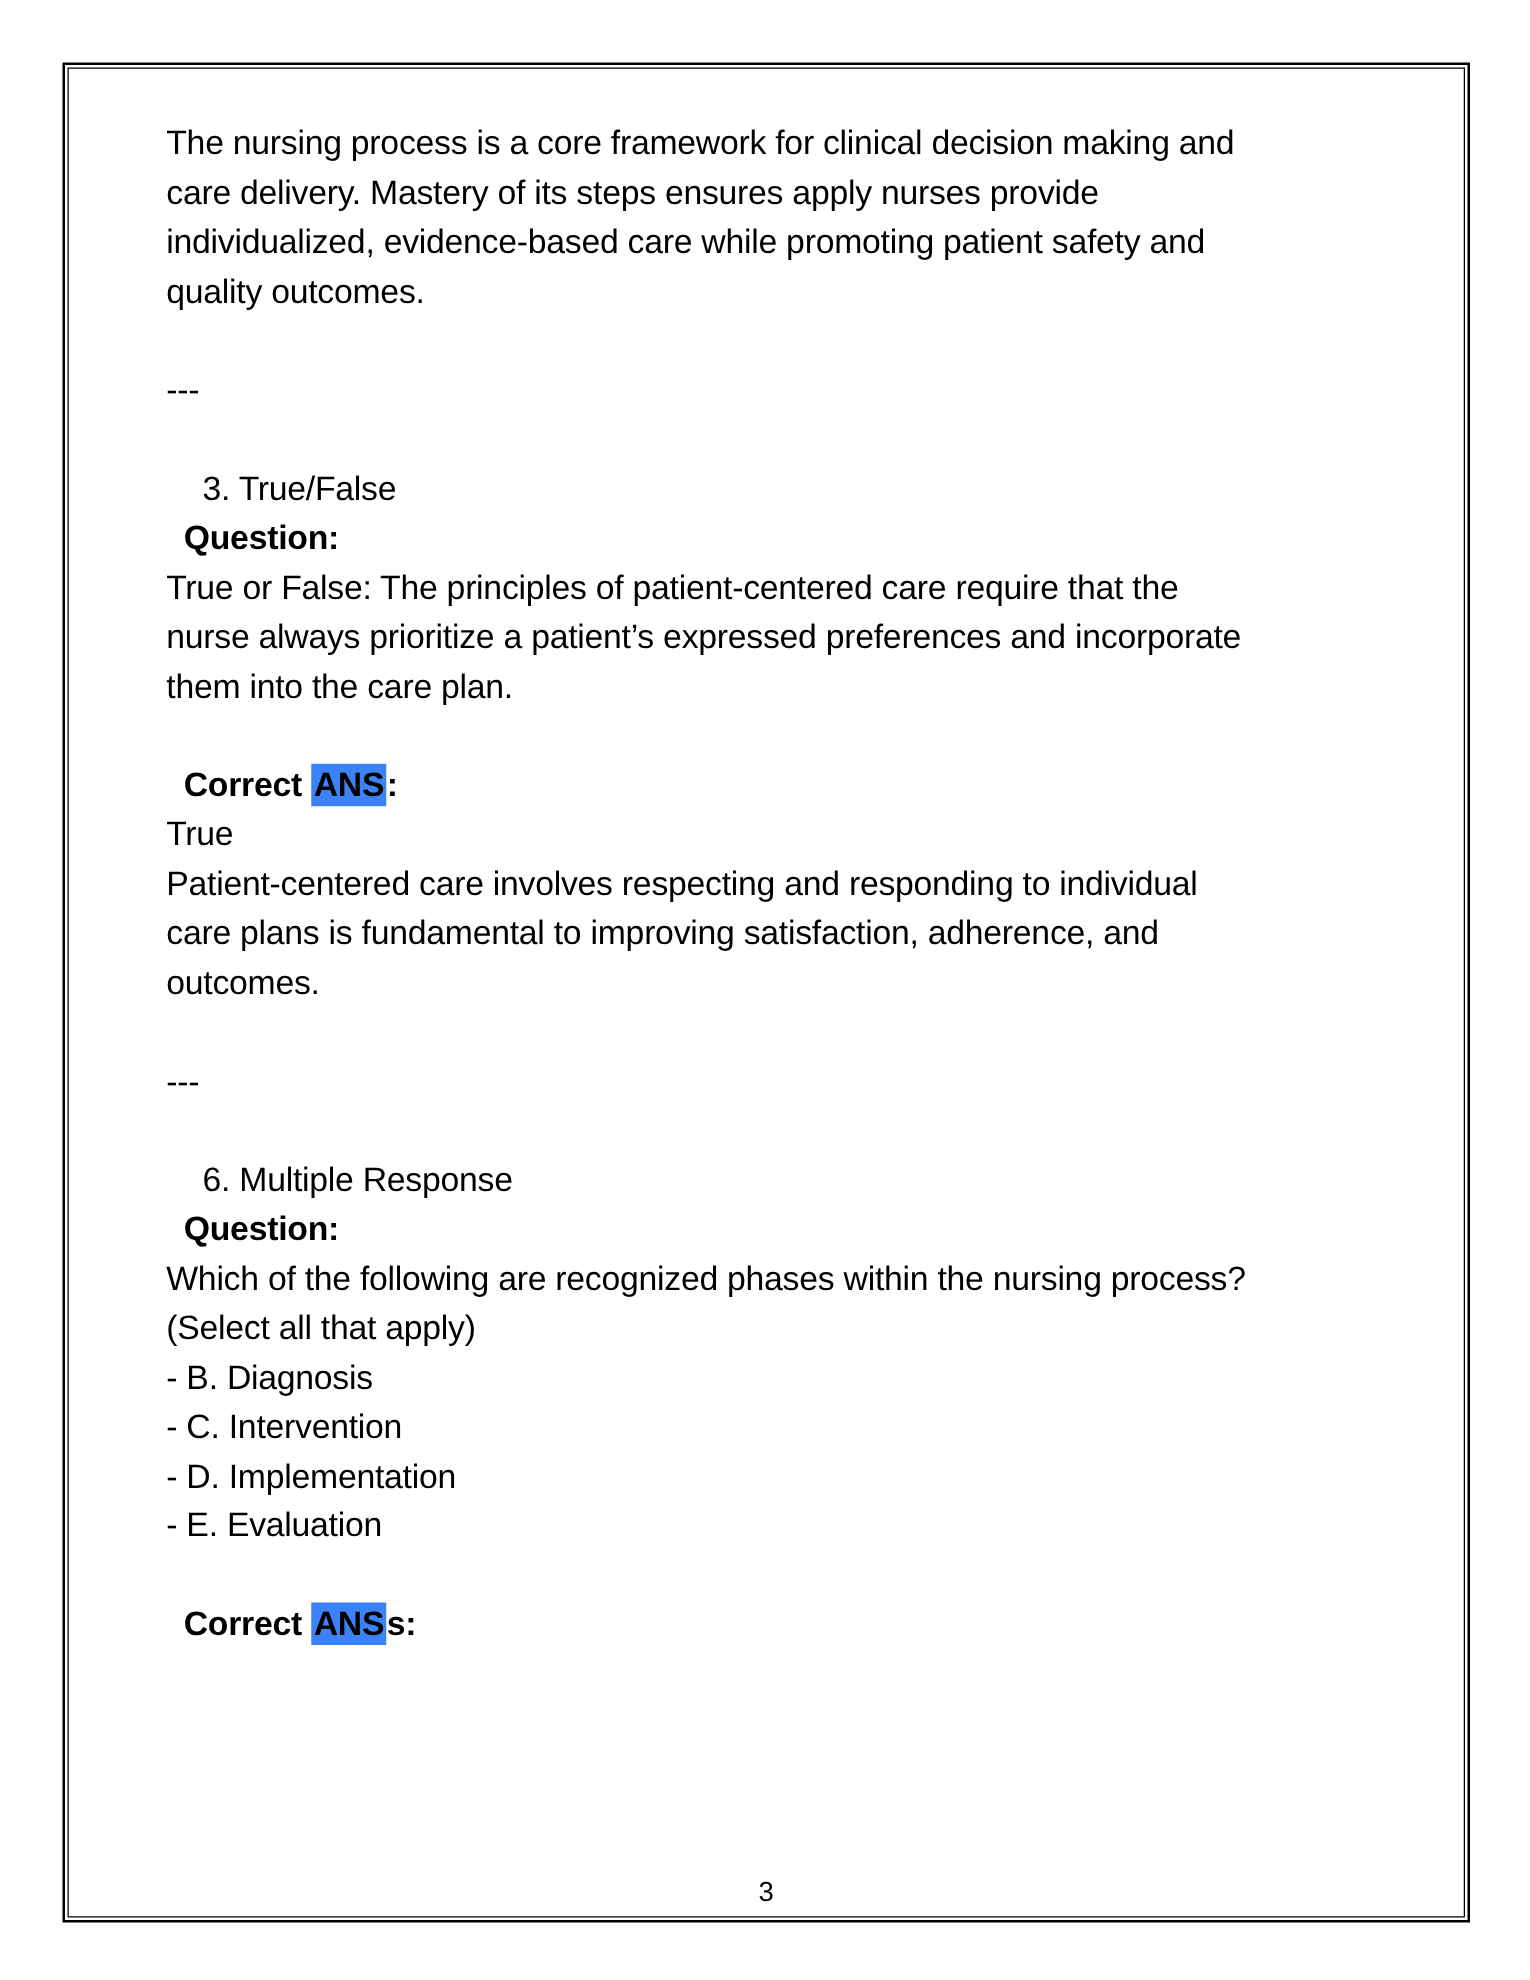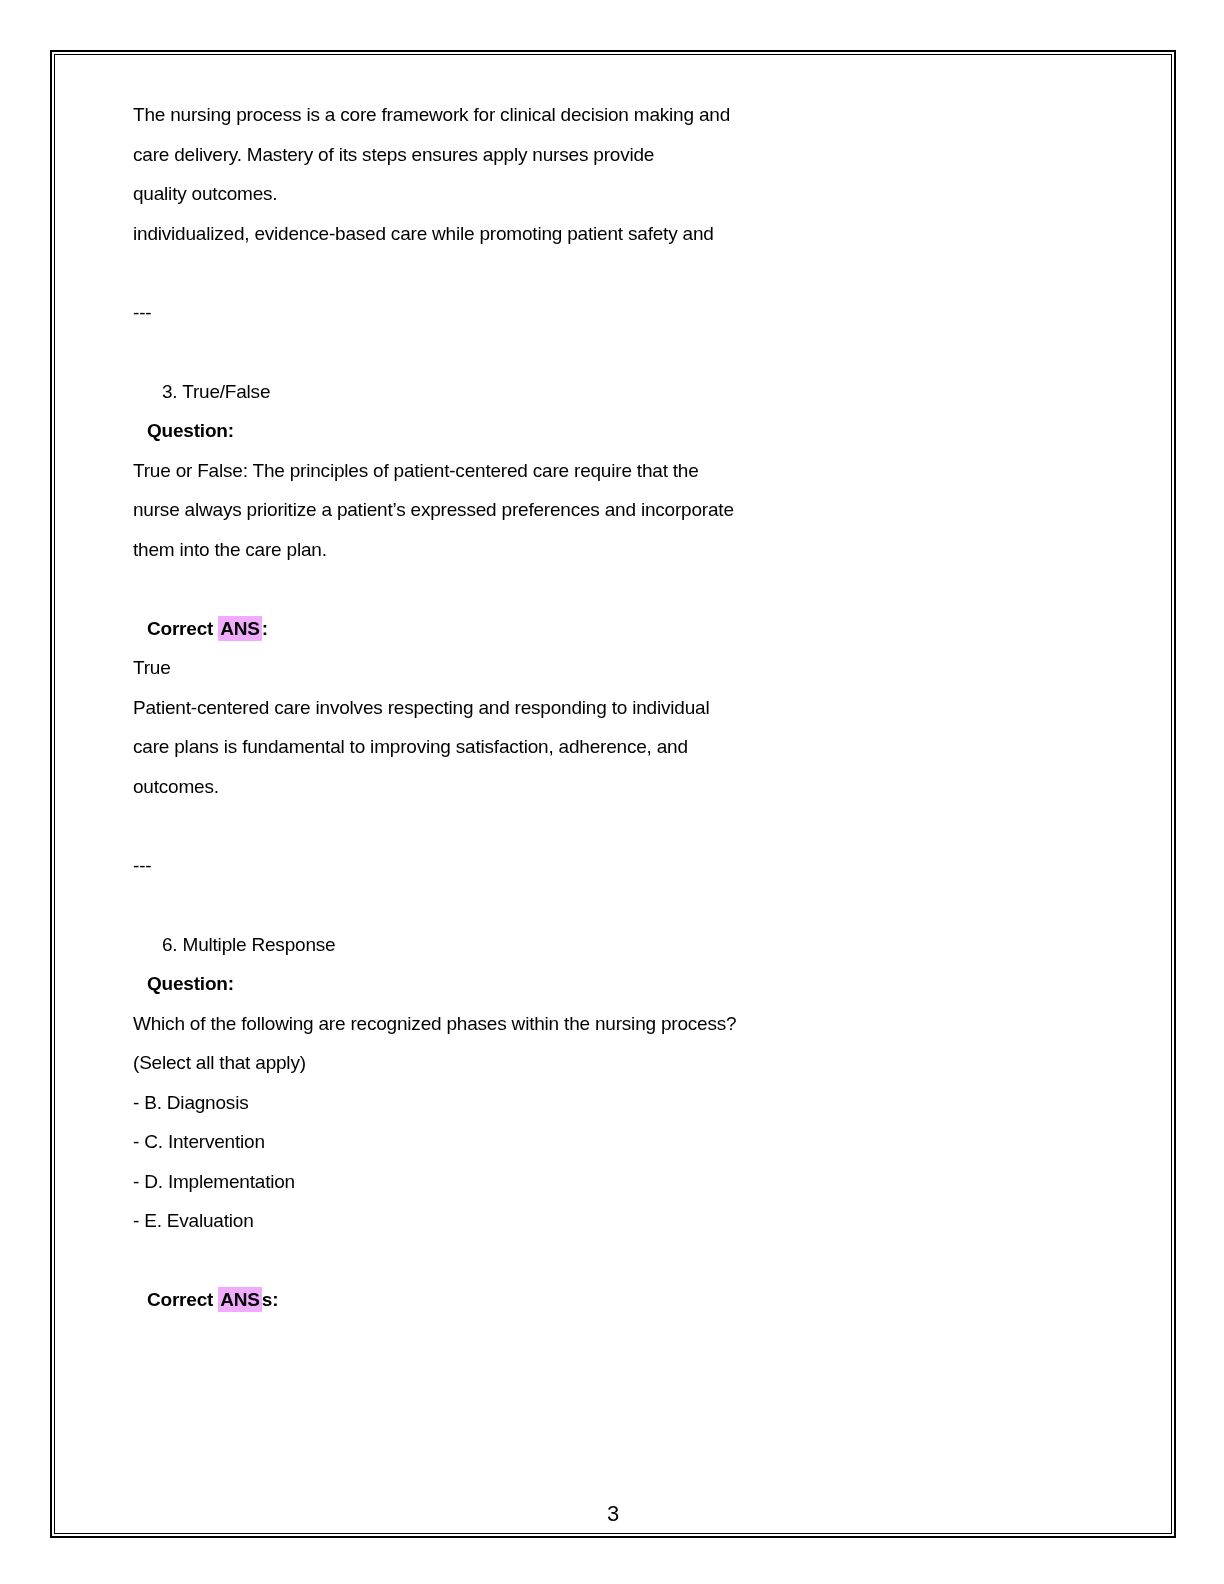--- a/index.html
+++ b/index.html
@@ -34,30 +34,30 @@
     box-sizing: border-box;
   }
   .content {
     position: absolute;
     left: 78px;
     top: 40px;
     right: 40px;
   }
   .line {
     margin: 0;
-    font-size: 19px;
+    font-size: 27px;
     line-height: 39.5px;
     letter-spacing: -0.2px;
     white-space: nowrap;
   }
   .indent-sm { padding-left: 14px; font-weight: bold; }
   .indent-md { padding-left: 29px; }
   .gap { margin-top: 39.5px; }
   .hl {
-    background: #f0abfc;
+    background: #3b82f6;
     padding: 2px 2px;
   }
   .footer {
     position: absolute;
     left: 0;
     right: 0;
     bottom: 6px;
     text-align: center;
     font-size: 22px;
     line-height: 26px;
@@ -67,22 +67,22 @@
 <body>
 
 <div class="page">
   <div class="page-border-outer">
     <div class="page-border-inner">
 
       <div class="content">
 
         <p class="line">The nursing process is a core framework for clinical decision making and</p>
         <p class="line">care delivery. Mastery of its steps ensures apply nurses provide</p>
+        <p class="line">individualized, evidence-based care while promoting patient safety and</p>
         <p class="line">quality outcomes.</p>
-        <p class="line">individualized, evidence-based care while promoting patient safety and</p>
 
         <p class="line gap">---</p>
 
         <p class="line gap indent-md">3. True/False</p>
         <p class="line indent-sm">Question:</p>
         <p class="line">True or False: The principles of patient-centered care require that the</p>
         <p class="line">nurse always prioritize a patient’s expressed preferences and incorporate</p>
         <p class="line">them into the care plan.</p>
 
         <p class="line gap indent-sm"><span>Correct </span><span class="hl">ANS</span><span>:</span></p>

